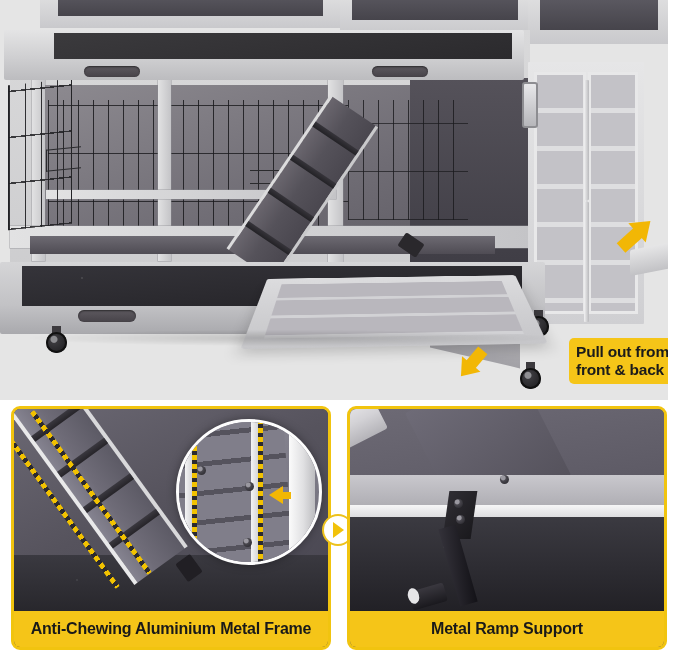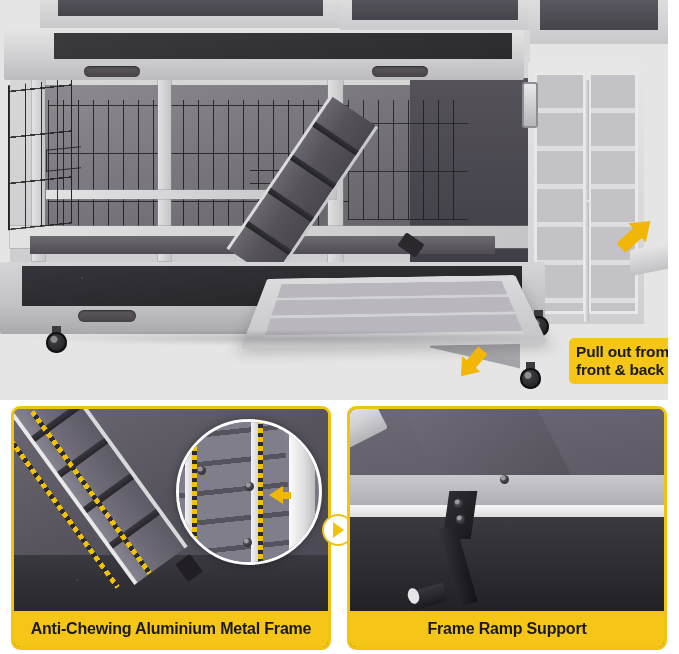--- a/index.html
+++ b/index.html
@@ -656,14 +656,14 @@
 
     <div class="rp-bracket-top"></div>
     <div class="rp-bracket-leg"></div>
     <div class="rp-bracket-foot"></div>
     <div class="rp-foot-tip"></div>
 
     <div class="screw" style="left:104px; top:90px;"></div>
     <div class="screw" style="left:106px; top:106px;"></div>
     <div class="screw" style="left:150px; top:66px;"></div>
   </div>
-  <div class="panel-caption">Frame Ramp Support</div>
+  <div class="panel-caption">Metal Ramp Support</div>
 </div>
 
 </body></html>

